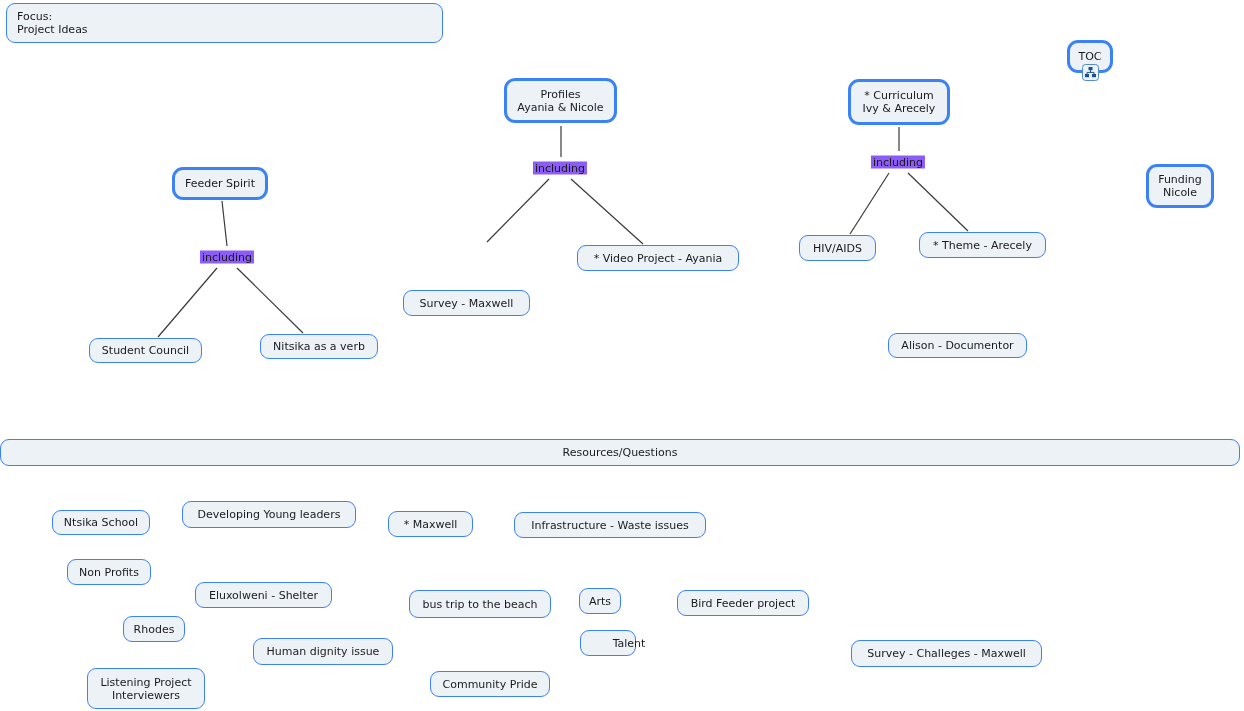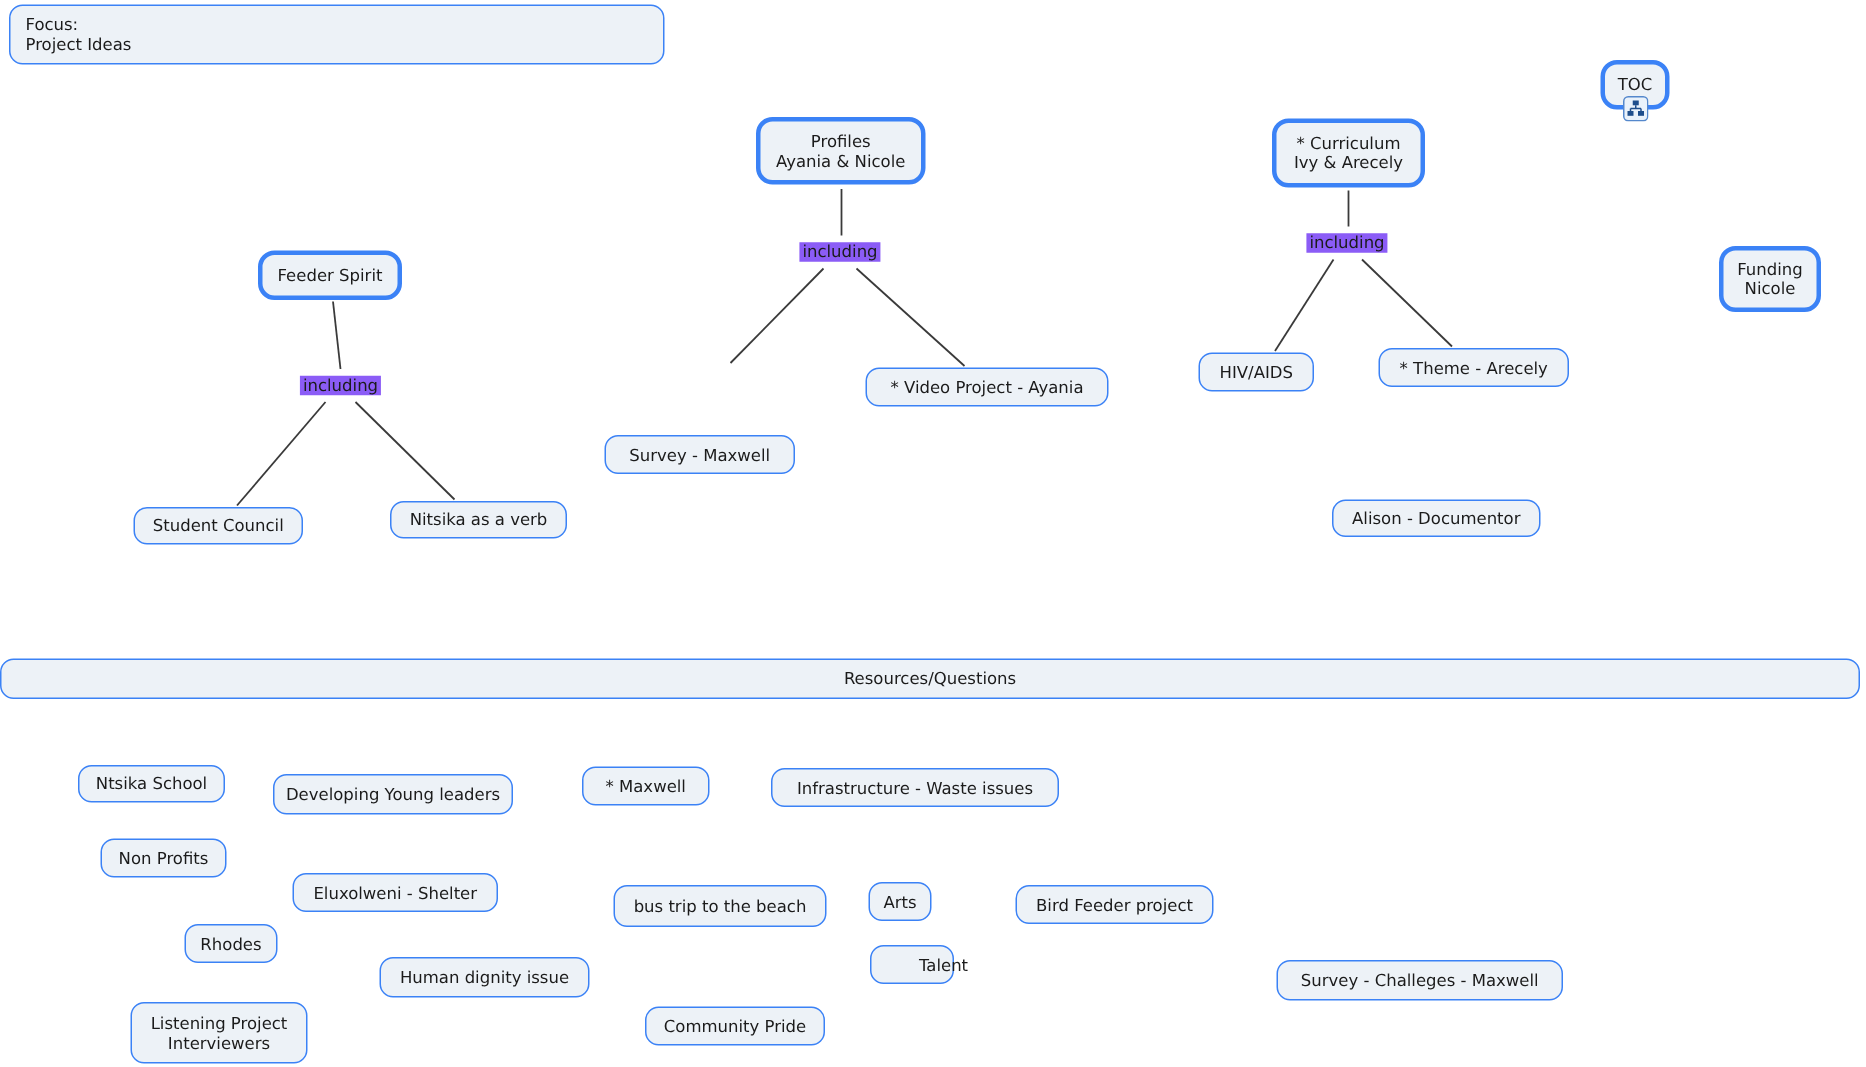--- a/index.html
+++ b/index.html
@@ -117,21 +117,21 @@
   </div>
 
   <div class="node" style="left:0px;top:439px;width:1240px;height:27px;">
     <span>Resources/Questions</span>
   </div>
 
   <div class="node" style="left:52px;top:510px;width:98px;height:25px;">
     <span>Ntsika School</span>
   </div>
 
-  <div class="node" style="left:182px;top:516px;width:160px;height:27px;align-items:center;">
+  <div class="node" style="left:182px;top:501px;width:174px;height:27px;align-items:center;">
     <span>Developing Young leaders</span>
   </div>
 
   <div class="node" style="left:388px;top:511px;width:85px;height:26px;">
     <span>* Maxwell</span>
   </div>
 
   <div class="node" style="left:514px;top:512px;width:192px;height:26px;">
     <span>Infrastructure - Waste issues</span>
   </div>

